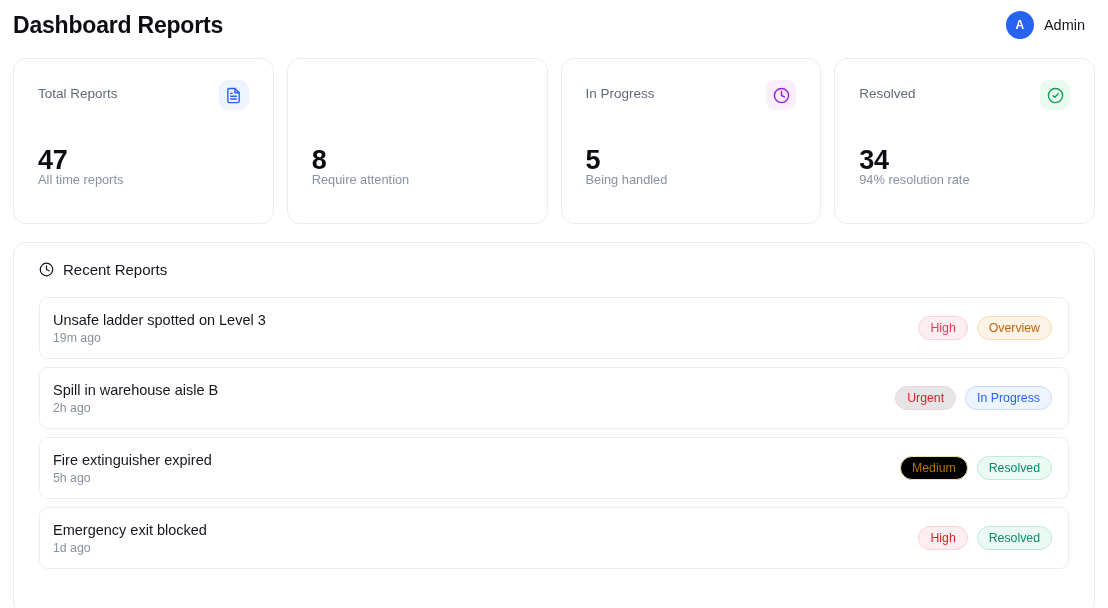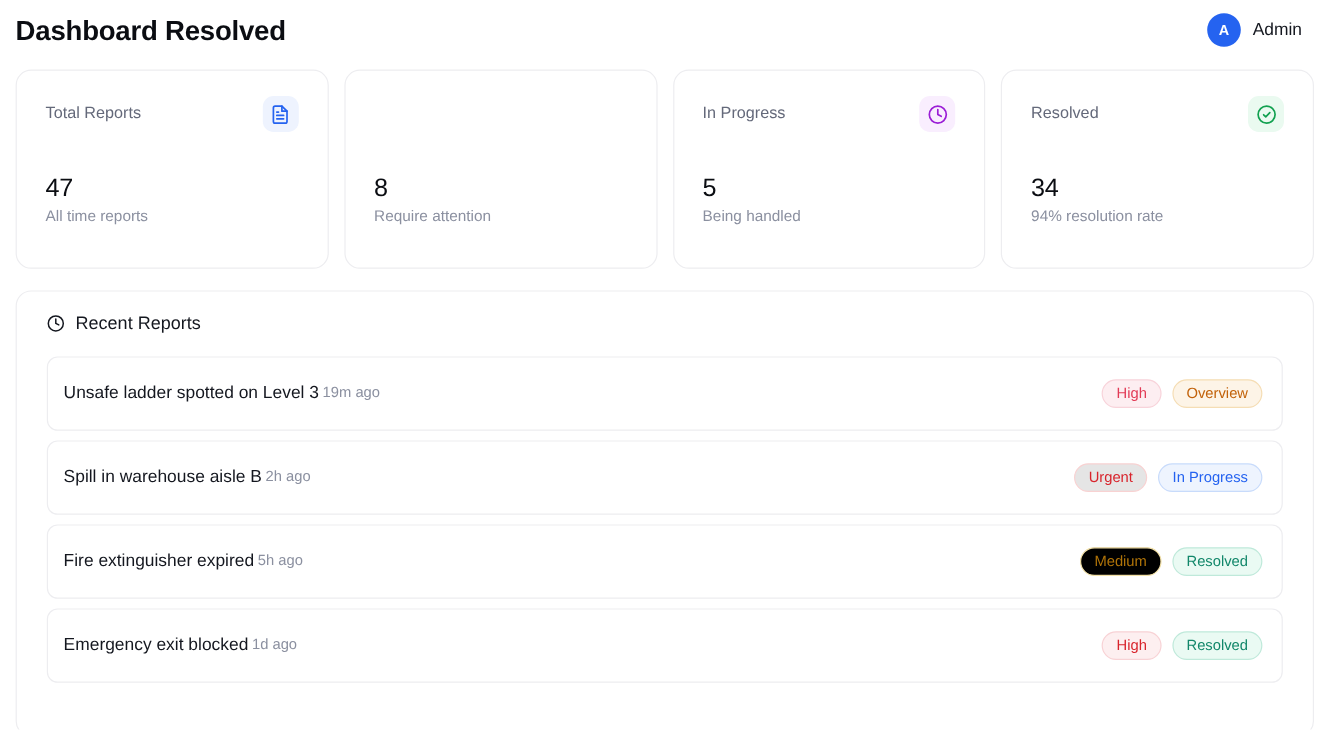--- a/index.html
+++ b/index.html
@@ -75,22 +75,22 @@
     border-radius: 9px;
     display: flex;
     align-items: center;
     justify-content: center;
     flex: none;
   }
   .stat-value {
     position: absolute;
     left: 24px;
     top: 86px;
-    font-size: 21px;
-    font-weight: normal;
+    font-size: 27px;
+    font-weight: bold;
     color: #0b0d12;
     letter-spacing: -0.3px;
   }
   .stat-sub {
     position: absolute;
     left: 24px;
     top: 113px;
     font-size: 12.8px;
     color: #8b90a0;
   }
@@ -118,40 +118,40 @@
     height: 62px;
     border: 1px solid #ededf0;
     border-radius: 9px;
     margin: 0 12px 8px 12px;
     padding: 0 16px 0 13px;
     display: flex;
     align-items: center;
     justify-content: space-between;
     background: #ffffff;
   }
-  .report-text { display: flex; flex-direction: row; gap: 3px; }
+  .report-text { display: flex; flex-direction: column; gap: 3px; }
   .report-title { font-size: 14.5px; color: #14171f; }
   .report-time { font-size: 12.3px; color: #8b90a0; }
   .badges { display: flex; align-items: center; gap: 9px; }
   .badge {
     font-size: 12.3px;
     padding: 4px 11px;
     border-radius: 999px;
     border: 1px solid transparent;
     white-space: nowrap;
   }
   svg { display: block; }
 </style>
 </head>
 <body>
 
 <div class="page">
 
   <div class="header">
-    <div class="page-title">Dashboard Resolved</div>
+    <div class="page-title">Dashboard Reports</div>
     <div class="user-chip">
       <div class="avatar">A</div>
       <div class="user-name">Admin</div>
     </div>
   </div>
 
   <div class="stats-row">
 
     <div class="stat-card">
       <div class="stat-top">

